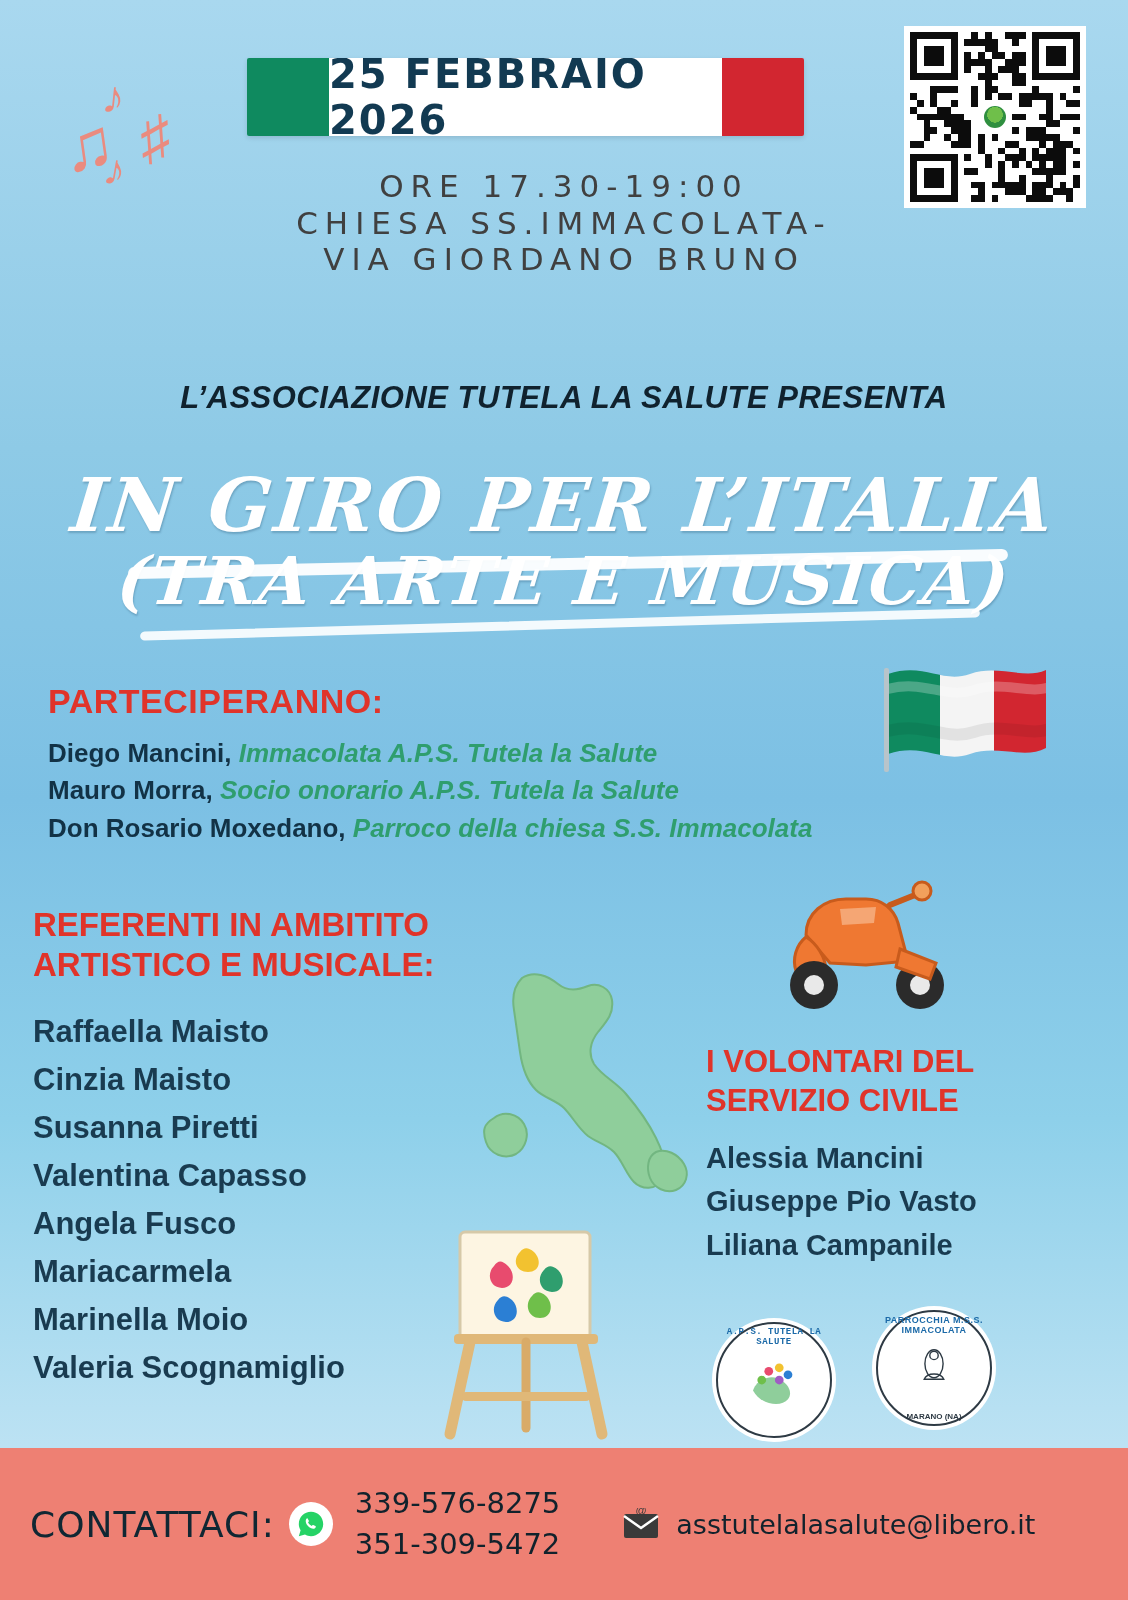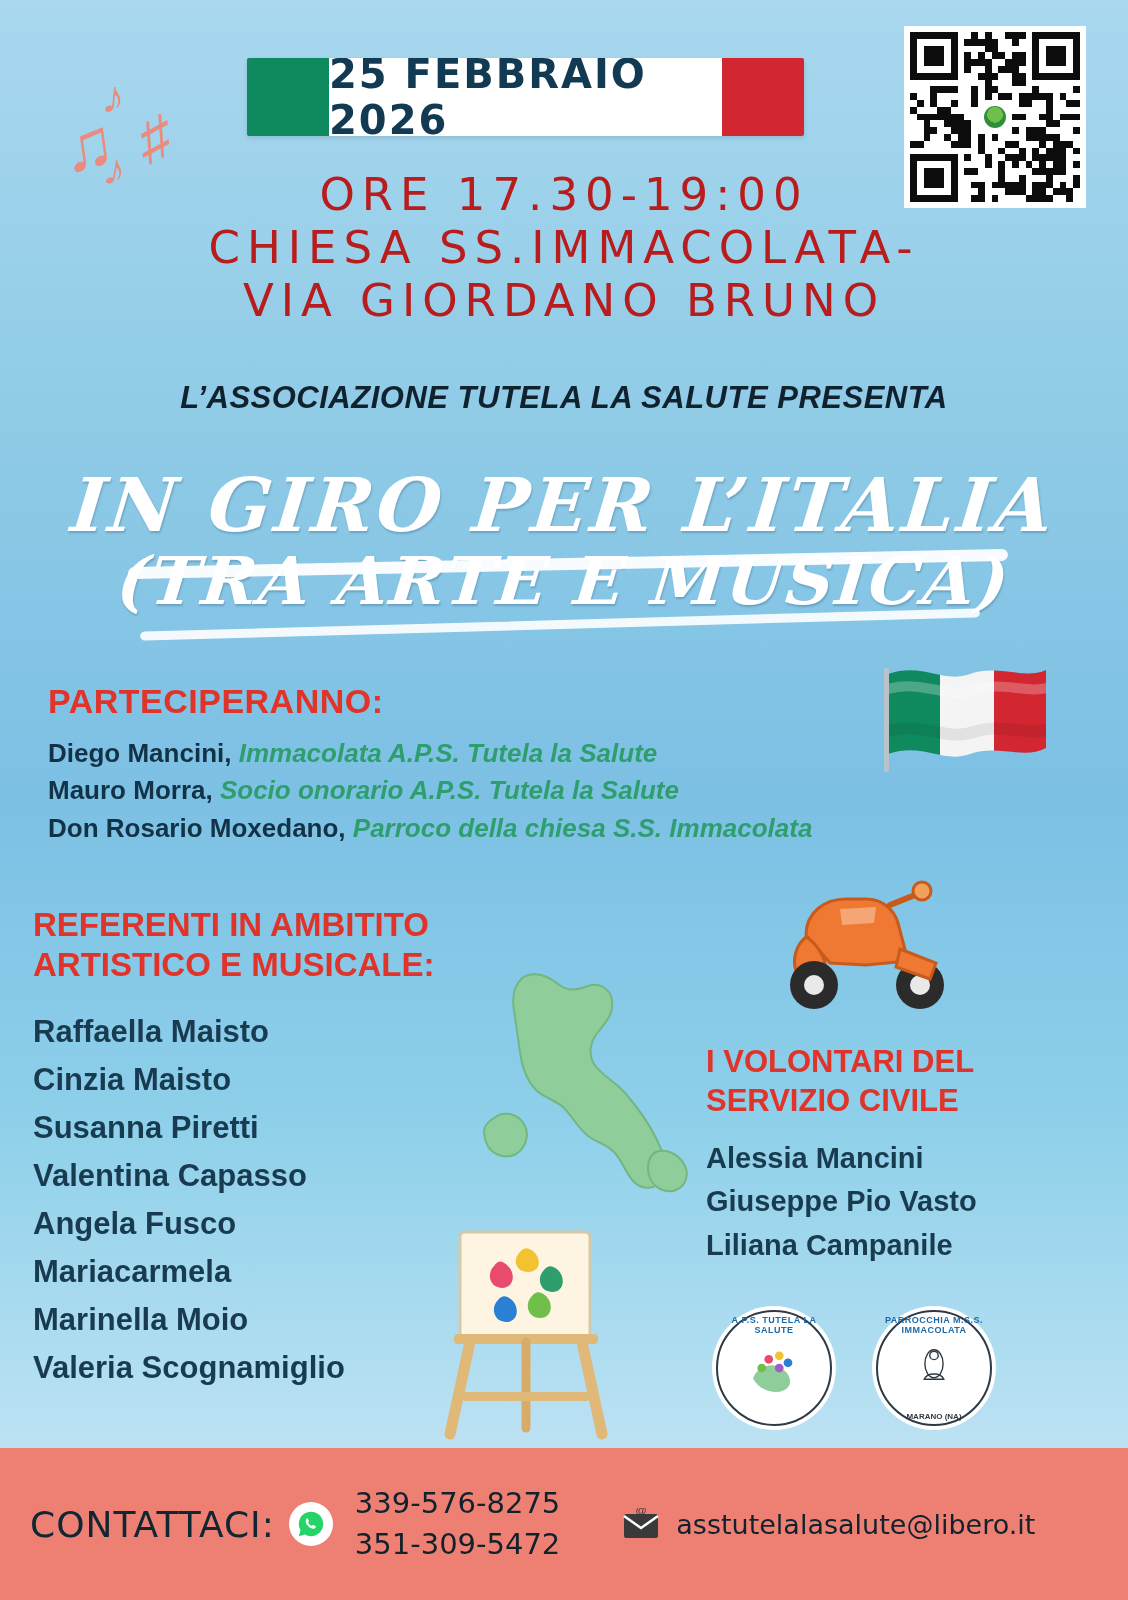--- a/index.html
+++ b/index.html
@@ -80,25 +80,25 @@
 
   
   .hdr {
     position: absolute;
     left: 0; right: 0;
     text-align: center;
     color: #1d4a63;
     font-family: "DejaVu Sans", sans-serif;
   }
   .hdr-line {
-    font-size: 45px;
+    font-size: 31px;
     letter-spacing: 7px;
     line-height: 1.18;
     font-weight: 400;
-    color: #b91c1c;
+    color: #404040;
   }
   .hdr-block { top: 168px; }
 
   .presenta {
     position: absolute;
     left: 0; right: 0; top: 380px;
     text-align: center;
     font-size: 31px;
     font-style: italic;
     font-weight: 700;
@@ -239,21 +239,21 @@
     left: 712px; top: 1306px;
     width: 330px; height: 128px;
   }
   .logo-badge {
     position: absolute;
     width: 124px; height: 124px;
     border-radius: 50%;
     background: #ffffff;
     display: flex; align-items: center; justify-content: center;
   }
-  .logo-a { left: 0; top: 0; }
+  .logo-a { left: 0; top: 12px; font-family: Liberation Mono, monospace; }
   .logo-b { left: 160px; top: 0; }
   .logo-ring {
     position: absolute;
     inset: 4px;
     border-radius: 50%;
     border: 2px solid #2e3a44;
   }
   .logo-text-top {
     position: absolute;
     top: 9px; left: 0; right: 0;

